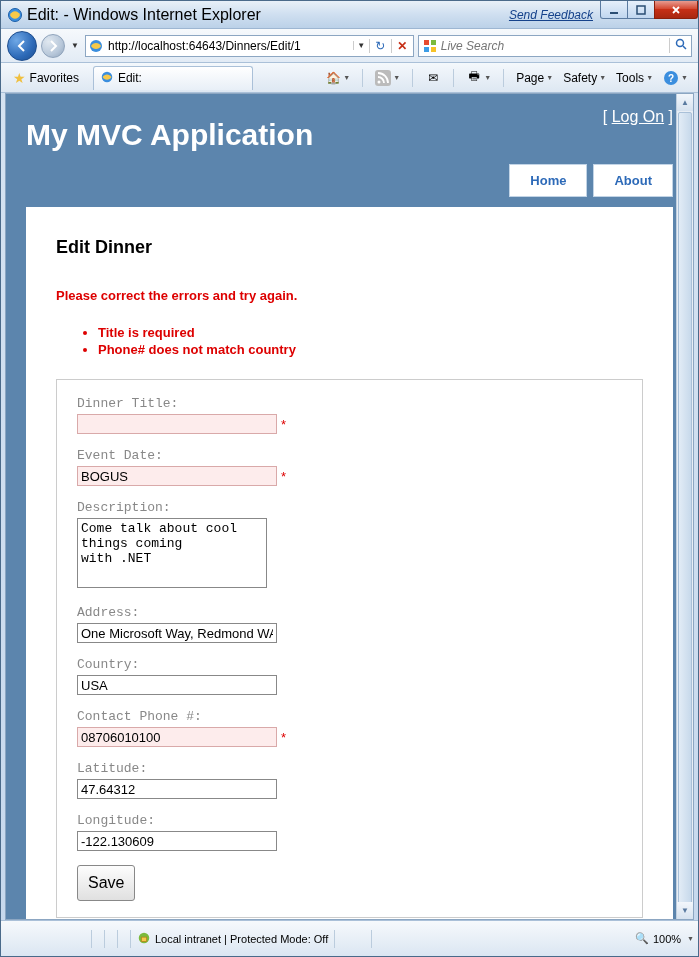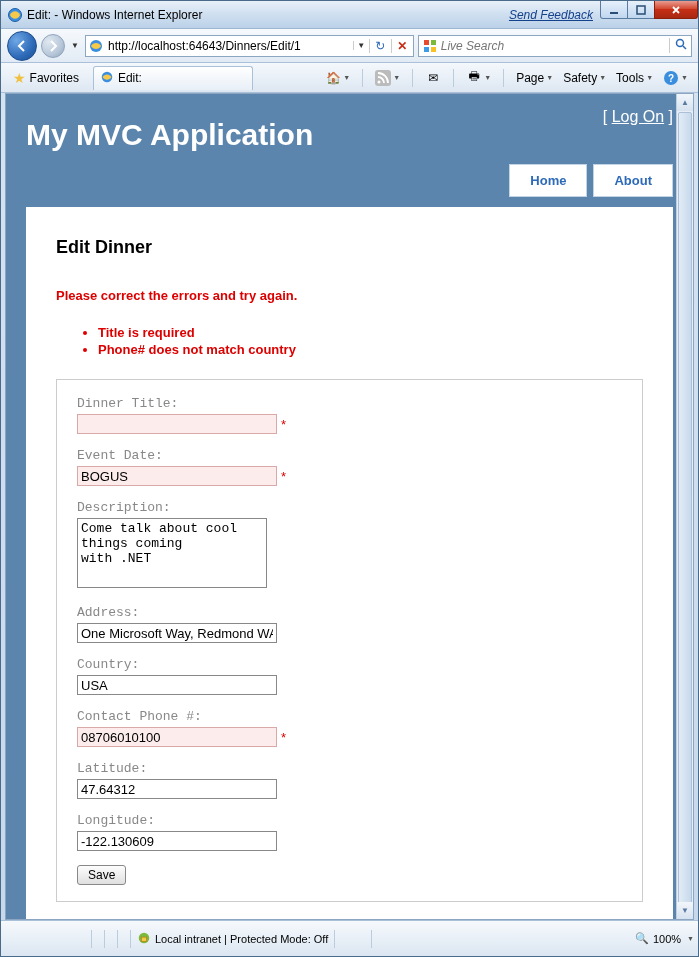--- a/index.html
+++ b/index.html
@@ -2,21 +2,21 @@
 <html><head>
 <meta charset="utf-8">
 <style>
 * { box-sizing: border-box; margin: 0; padding: 0; }
 body { font-family: "Segoe UI", Tahoma, Arial, sans-serif; font-size: 12px; background: #fff; }
 
 
 .window { width: 699px; height: 957px; border: 1px solid #4a6a8a; display: flex; flex-direction: column; background: linear-gradient(to bottom, #d7e4f2 0, #c6d8ed 100%); }
 .titlebar { height: 28px; background: linear-gradient(to bottom, #e8f0f8 0, #cfdff0 50%, #bbd1e8 100%); display: flex; align-items: center; padding: 0 0 0 6px; border-bottom: 1px solid #9db6d2; }
 .titlebar .ie-icon { width: 16px; height: 16px; margin-right: 4px; }
-.titlebar .title-text { flex: 1; font-size: 12px; color: #000; }
+.titlebar .title-text { flex: 1; font-size: 16px; color: #000; }
 .titlebar .feedback { font-size: 12px; color: #15428b; text-decoration: underline; margin-right: 8px; cursor: pointer; font-style: italic; }
 .win-controls { display: flex; align-items: flex-start; height: 100%; }
 .win-btn { width: 28px; height: 18px; border: 1px solid #5a7aa0; border-top: none; background: linear-gradient(to bottom, #e6f0fb, #c0d6ef); display: flex; align-items: center; justify-content: center; font-size: 10px; margin-left: -1px; }
 .win-btn.min { border-bottom-left-radius: 3px; }
 .win-btn.close { width: 44px; background: linear-gradient(to bottom, #e79b90, #d44a33 45%, #c62f16 50%, #a82710); color: #fff; border-bottom-right-radius: 3px; border-color: #8a1f0c; }
 .win-btn svg { width: 12px; height: 10px; }
 
 
 .navbar { height: 34px; display: flex; align-items: center; padding: 2px 6px; background: linear-gradient(to bottom, #f6f9fc, #e2ebf5); border-bottom: 1px solid #aac0d8; gap: 4px; }
 .nav-back, .nav-fwd { width: 30px; height: 30px; border-radius: 50%; display: flex; align-items: center; justify-content: center; }
@@ -59,21 +59,21 @@
 .validation-summary { color: #d00; font-weight: bold; margin-bottom: 22px; font-size: 13px; font-family: Verdana, Arial, sans-serif; }
 .validation-list { color: #d00; font-weight: bold; list-style: disc; margin-left: 42px; margin-bottom: 22px; font-size: 13px; font-family: Verdana, Arial, sans-serif; }
 .validation-list li { margin-bottom: 2px; }
 fieldset { border: 1px solid #ccc; padding: 16px 20px; }
 .form-row { margin-bottom: 14px; }
 .form-row label { display: block; font-size: 13px; color: #888; margin-bottom: 3px; font-family: Liberation Mono, monospace; }
 .form-row input[type=text] { width: 200px; height: 20px; border: 1px solid #888; padding: 1px 3px; font-size: 13px; font-family: Arial, sans-serif; }
 .form-row textarea { width: 190px; height: 70px; border: 1px solid #888; padding: 2px 3px; font-size: 13px; font-family: "Courier New", monospace; resize: none; overflow-y: scroll; }
 .form-row input.err { background: #fdecec; border: 1px solid #d9a9a9; }
 .req { color: #d00; font-size: 13px; margin-left: 4px; }
-.save-btn { padding: 2px 10px; font-size: 12px; border: 1px solid #888; border-radius: 3px; background: linear-gradient(to bottom, #fdfdfd, #e0e0e0); cursor: pointer; }
+.save-btn { padding: 8px 10px; font-size: 16px; border: 1px solid #888; border-radius: 3px; background: linear-gradient(to bottom, #fdfdfd, #e0e0e0); cursor: pointer; }
 
 
 .statusbar { height: 36px; background: linear-gradient(to bottom, #f6f9fc, #dbe6f2); border-top: 1px solid #aac0d8; display: flex; align-items: center; font-size: 11px; padding: 0 4px; }
 .status-sep { width: 1px; height: 18px; background: #bcd; margin: 0 6px; }
 .status-zone { display: flex; align-items: center; gap: 4px; }
 .status-right { margin-left: auto; display: flex; align-items: center; gap: 4px; }
 .zoom-glass { color: #5a7aa0; }
 
 .scrollbar-v { position: absolute; right: 0; top: 0; bottom: 0; width: 17px; background: #e8eef5; border-left: 1px solid #c0cfdf; }
 .sb-arrow { height: 17px; background: linear-gradient(to bottom, #f2f6fb, #d6e2ef); display: flex; align-items: center; justify-content: center; font-size: 8px; color: #5a7aa0; }

